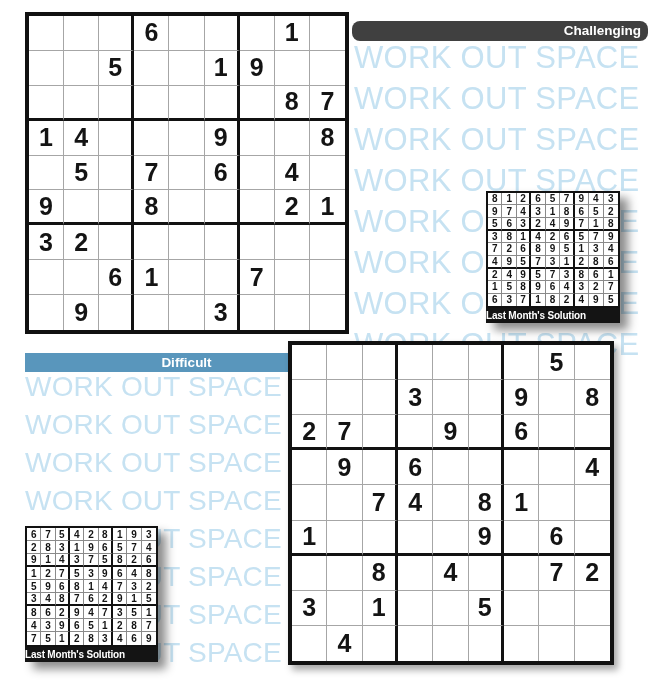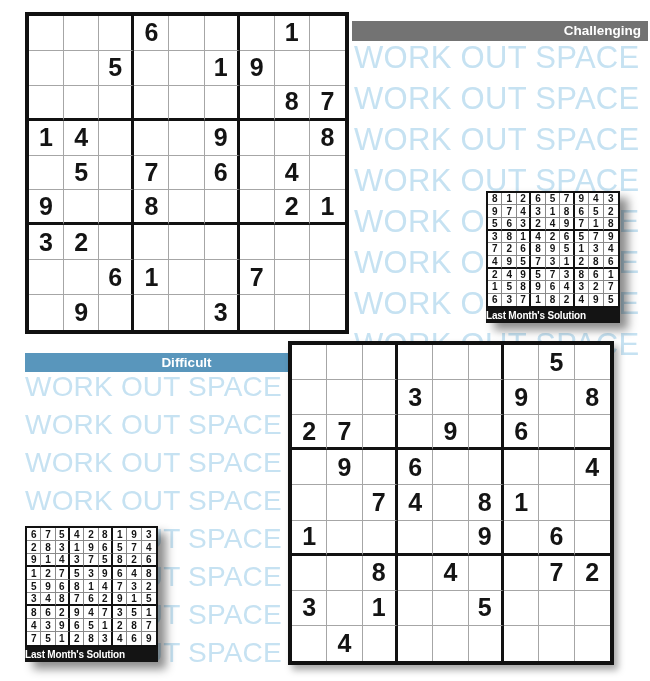--- a/index.html
+++ b/index.html
@@ -64,21 +64,21 @@
     <div class="wm-row">WORK OUT SPACE</div>
     <div class="wm-row">WORK OUT SPACE</div>
     <div class="wm-row">WORK OUT SPACE</div>
     <div class="wm-row">WORK OUT SPACE</div>
     <div class="wm-row">WORK OUT SPACE</div>
     <div class="wm-row">WORK OUT SPACE</div>
     <div class="wm-row">WORK OUT SPACE</div>
     <div class="wm-row">WORK OUT SPACE</div>
   </div>
 
-<div class="diff-bar bar-challenging" style="background: #737373;">
+<div class="diff-bar bar-challenging" style="background: #404040; border-radius: 8px;">
   <span>Challenging</span>
 </div>
 <div class="diff-bar bar-difficult" style="background: rgb(89, 150, 188);">
   <span>Difficult</span>
 </div>
 
 <div class="sudoku grid-challenging">
     <div class="cell"></div>
     <div class="cell"></div>
     <div class="cell c3"></div>

